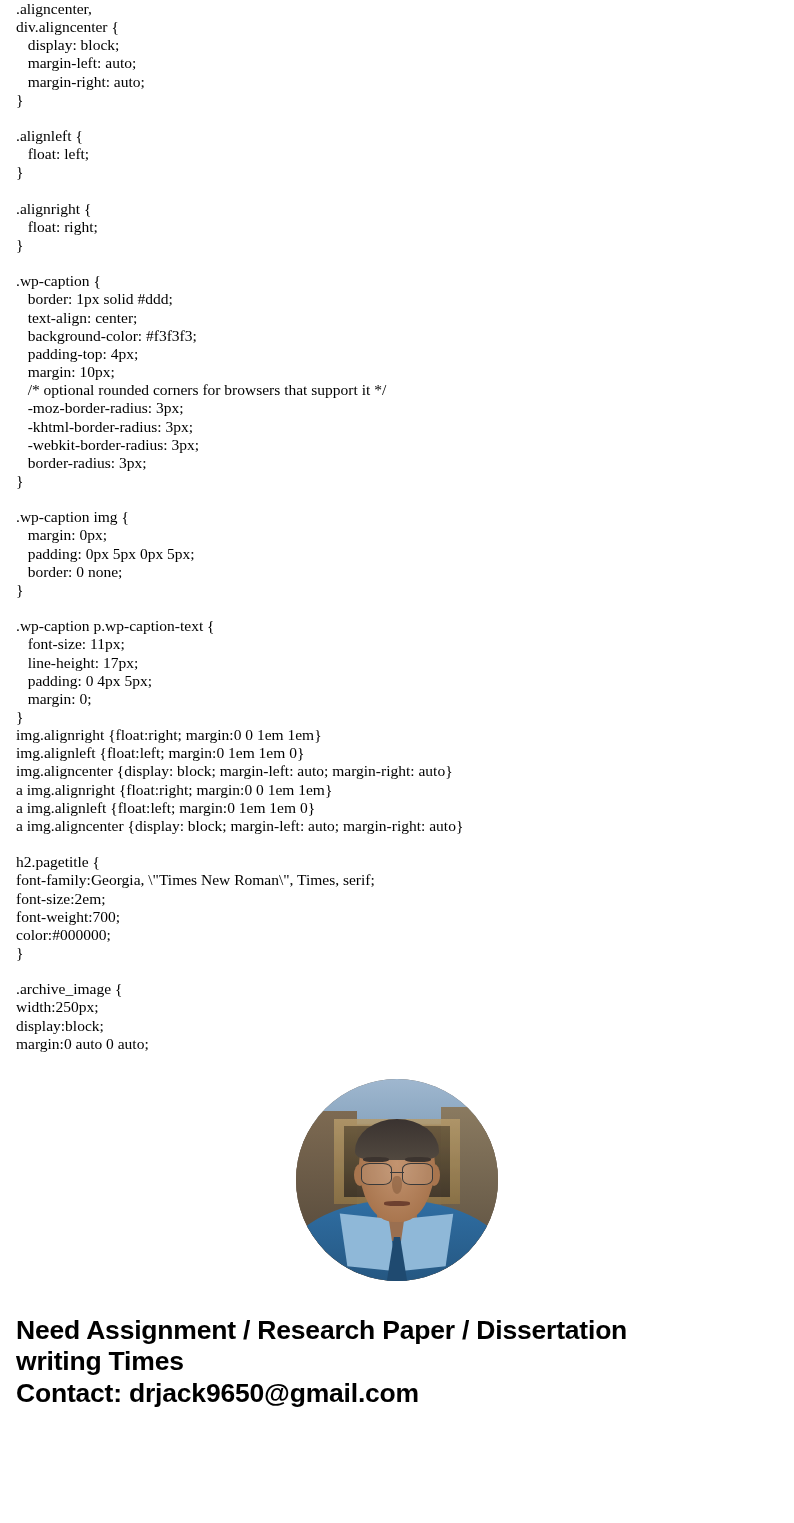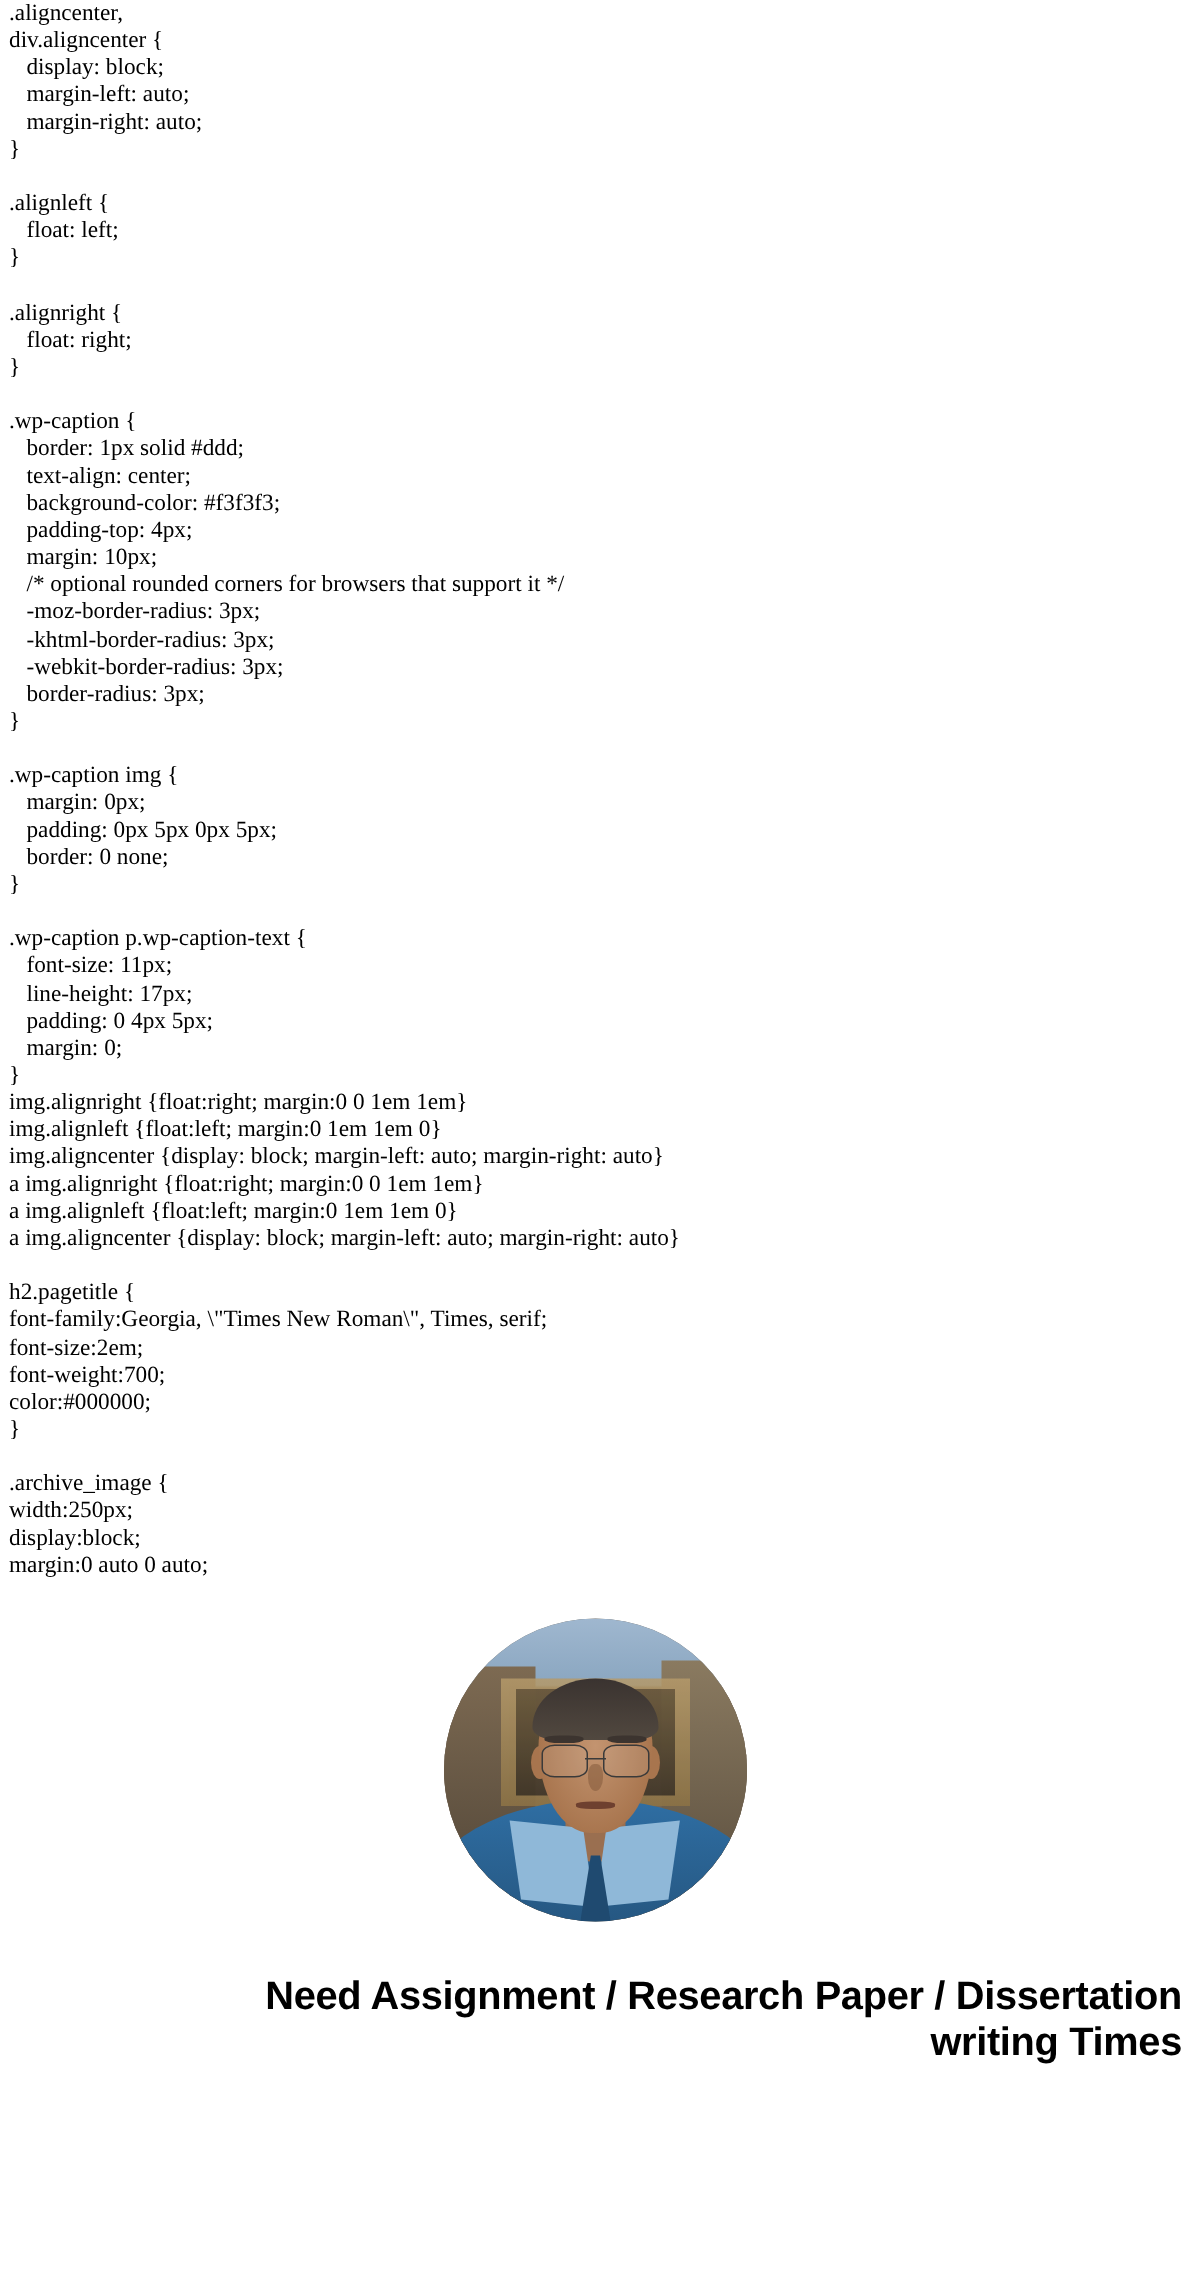--- a/index.html
+++ b/index.html
@@ -10,21 +10,21 @@
   body {
     width: 794px;
     min-height: 1523px;
     font-family: "Liberation Serif", serif;
     color: #000000;
     position: relative;
   }
   .page {
     width: 794px;
     box-sizing: border-box;
-    padding: 0 6px;
+    padding: 0 16px;
   }
   .css-dump {
     font-family: "Liberation Serif", serif;
     font-size: 15.5px;
     line-height: 18.15px;
     white-space: pre-wrap;
     color: #000;
     margin: 0;
     padding-top: 0px;
   }
@@ -184,21 +184,21 @@
     position: absolute;
     left: 43.5%;
     top: 60.5%;
     width: 13%;
     height: 2.2%;
     background: #6e402f;
     border-radius: 40%;
   }
   .promo {
     margin-top: 34px;
-    text-align: right;
+    text-align: left;
     font-family: "Liberation Sans", sans-serif;
     font-weight: 700;
     font-size: 26.5px;
     line-height: 31px;
     letter-spacing: -0.2px;
     color: #000;
   }
   .promo .line2 { display: block; }
   .promo .contact { display: block; margin-top: 1px; }
 </style>
@@ -232,15 +232,16 @@
       <div class="av-glass av-glassR"></div>
       <div class="av-bridge"></div>
       <div class="av-nose"></div>
       <div class="av-mouth"></div>
     </div>
   </div>
 
   <div class="promo">
     <span>Need Assignment / Research Paper / Dissertation</span>
     <span class="line2">writing Times</span>
+    <span class="contact">Contact: drjack9650@gmail.com</span>
   </div>
 
 </div>
 
 </body></html>

